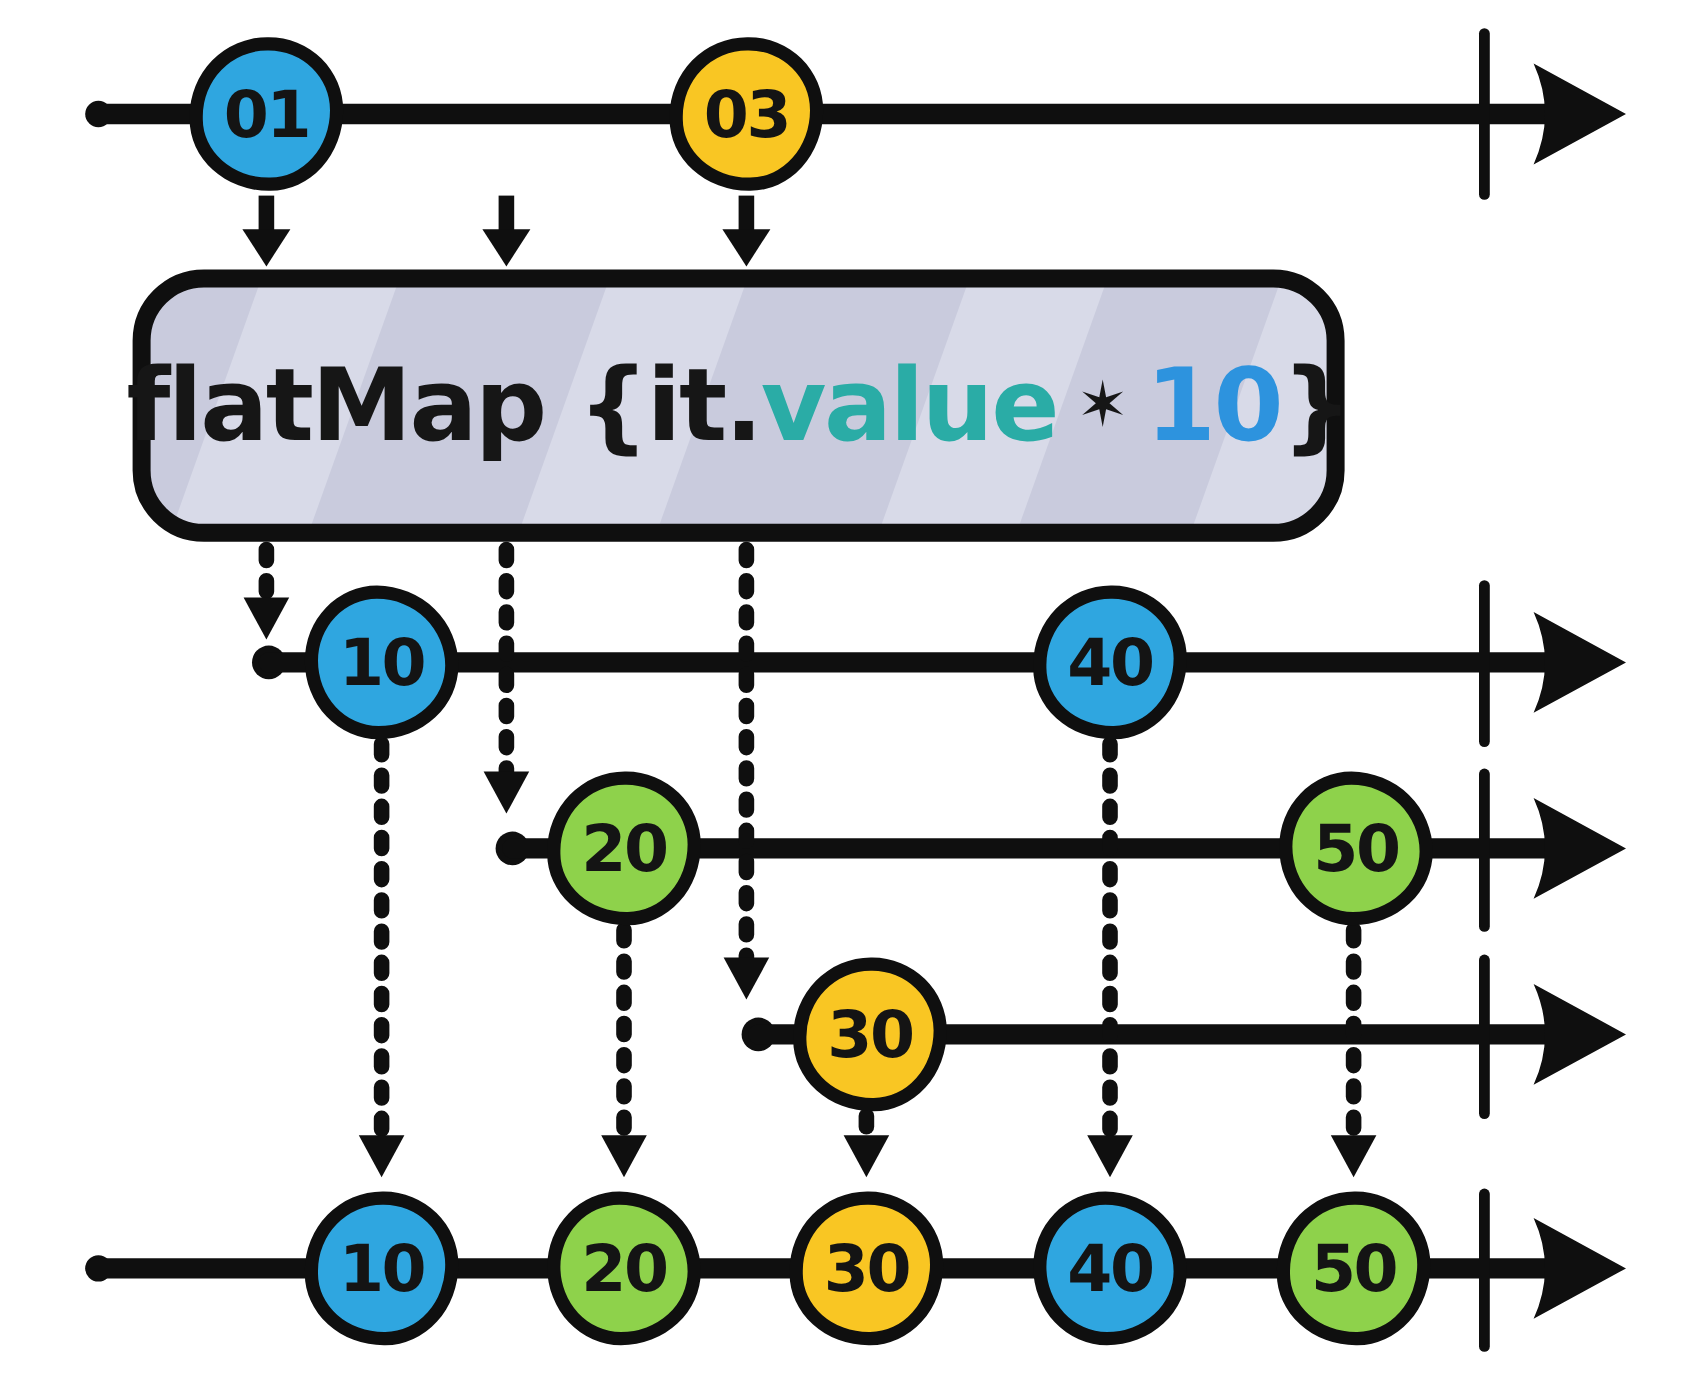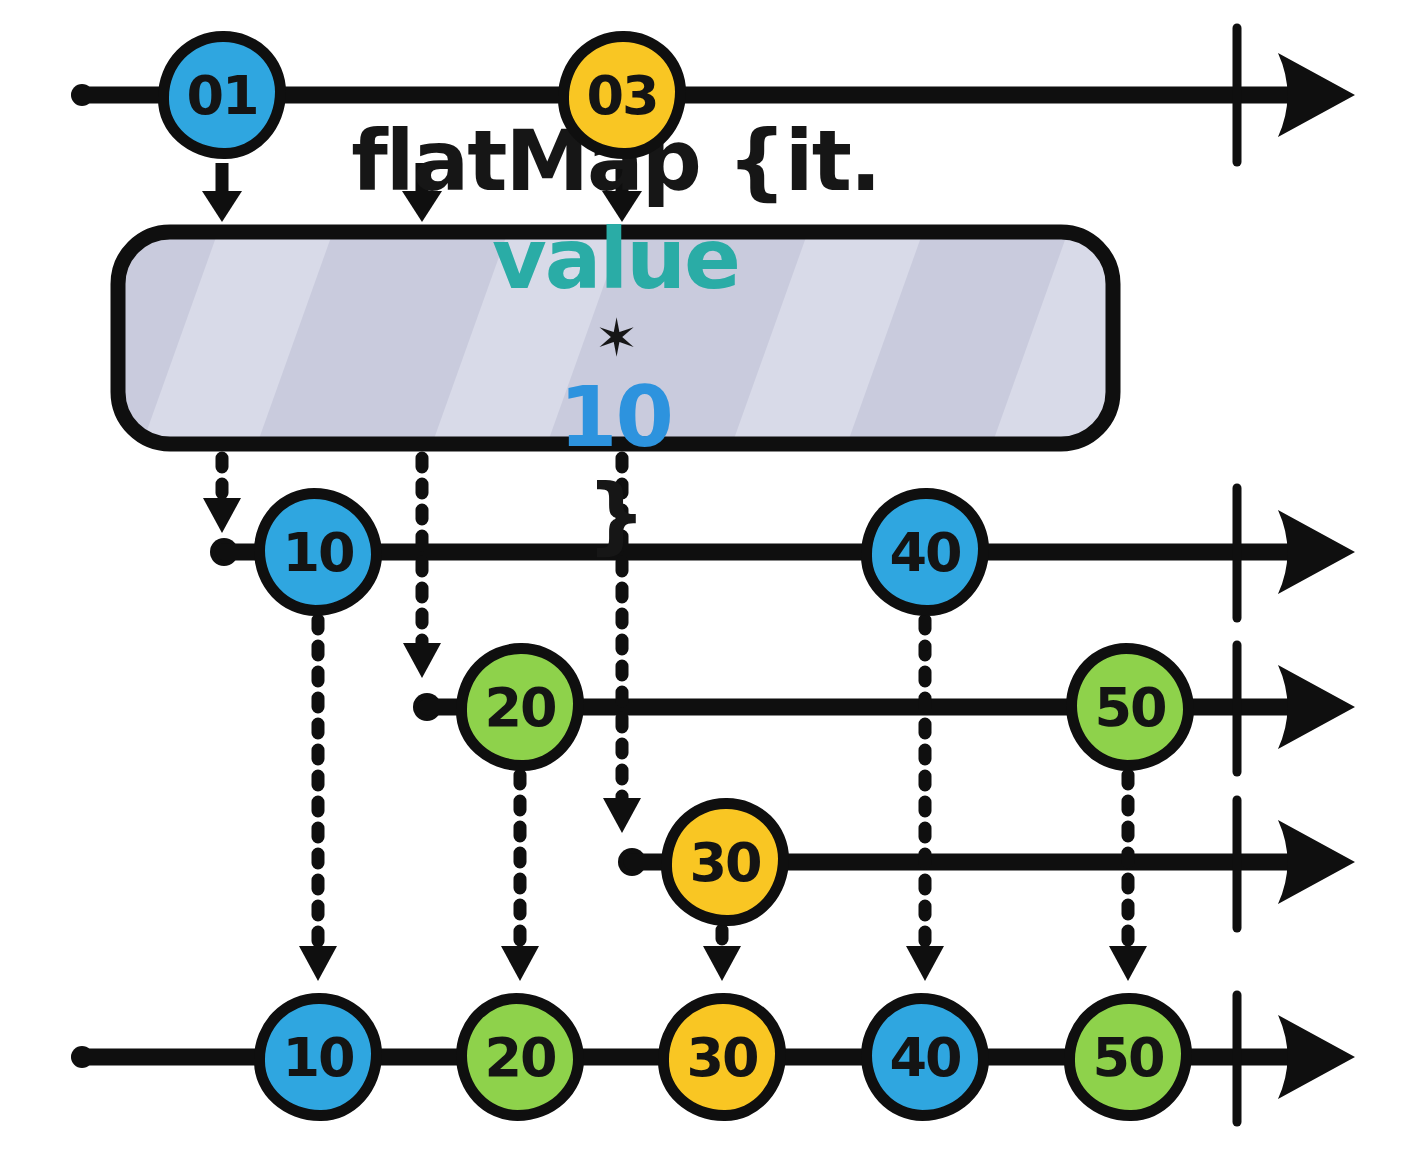--- a/index.html
+++ b/index.html
@@ -36,21 +36,20 @@
     top: 232px;
     width: 995px;
     height: 212px;
     display: flex;
     align-items: center;
     justify-content: center;
     font-size: 84px;
     font-weight: 700;
     letter-spacing: -2px;
     white-space: pre;
-    flex-direction: column;
   }
   .op-star { font-size: 0.62em; }
 </style>
 </head>
 <body>
 
 <div class="canvas">
 
   <svg class="layer" width="1401" height="1156" viewBox="0 0 1401 1156">
     <defs>

